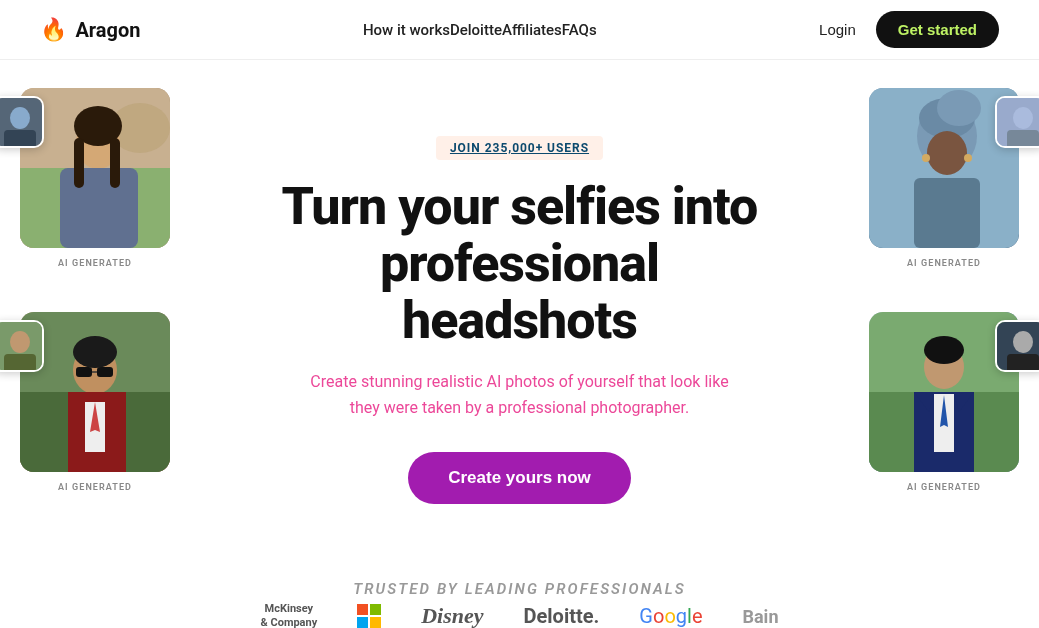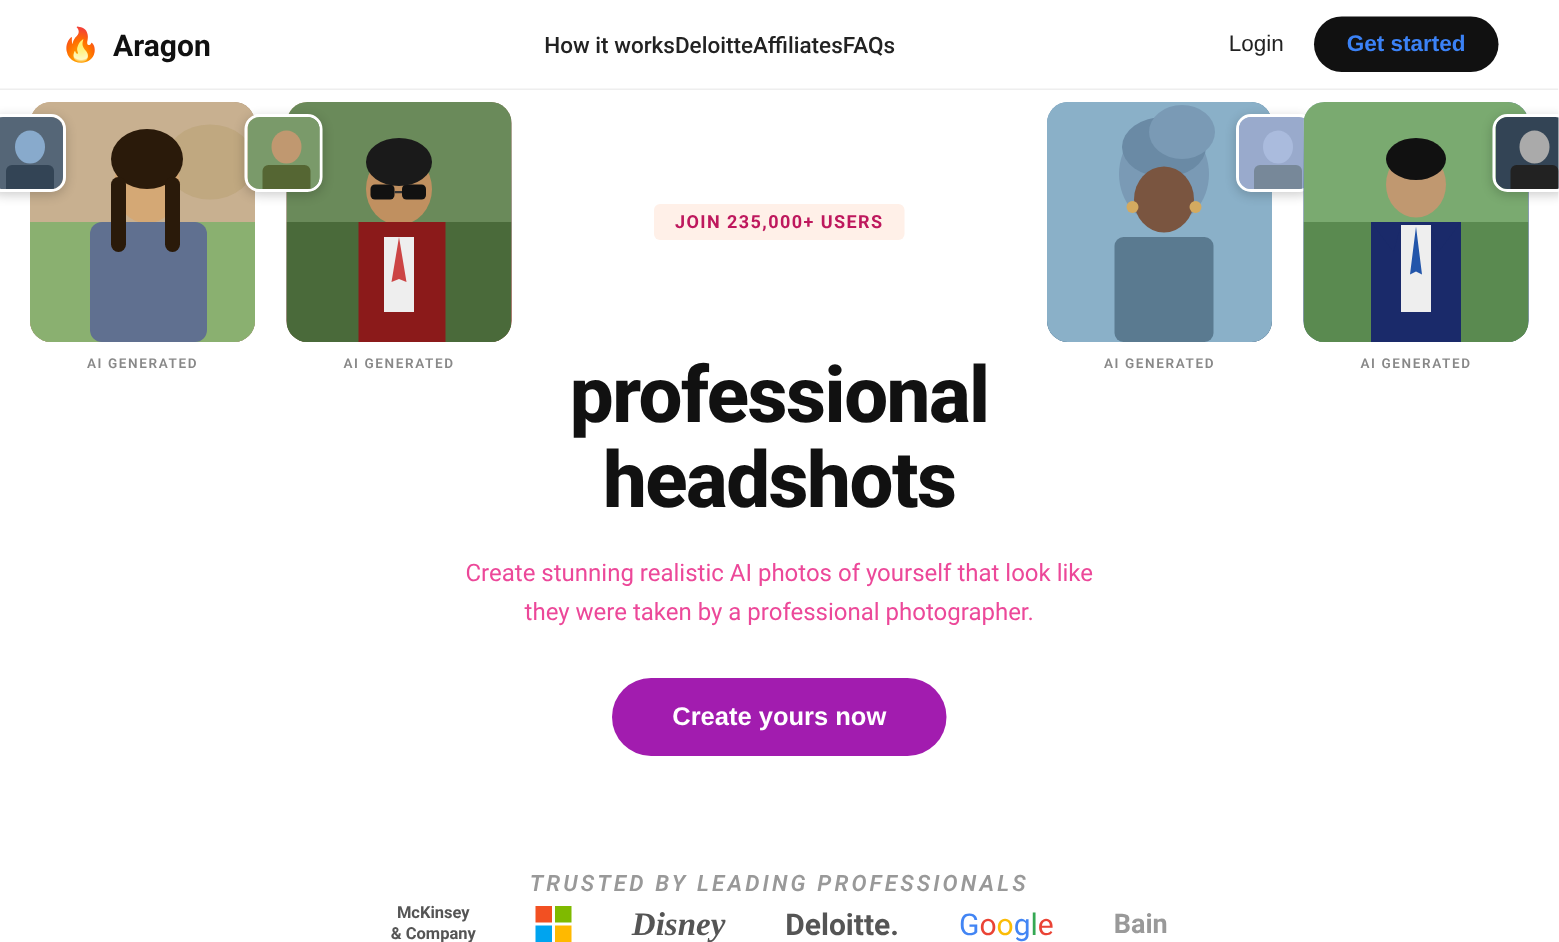--- a/index.html
+++ b/index.html
@@ -49,21 +49,21 @@
     .btn-login {
       background: none;
       border: none;
       font-size: 15px;
       font-weight: 500;
       color: #222;
       cursor: pointer;
     }
     .btn-get-started {
       background: #111;
-      color: #3b82f6;
+      color: #bef264;
       border: none;
       border-radius: 24px;
       padding: 10px 22px;
       font-size: 15px;
       font-weight: 600;
       cursor: pointer;
     }
 
     
     .hero {
@@ -77,27 +77,28 @@
 
     
     .hero-center {
       text-align: center;
       max-width: 520px;
       z-index: 2;
     }
     .join-badge {
       display: inline-block;
       background: #fff0e8;
-      color: #be185d;
+      color: #0c4a6e;
       font-size: 12px;
       font-weight: 700;
       letter-spacing: 0.08em;
       padding: 5px 14px;
       border-radius: 4px;
       margin-bottom: 18px;
+      text-decoration: underline;
     }
     .hero-title {
       font-size: 52px;
       font-weight: 800;
       line-height: 1.1;
       color: #111;
       margin-bottom: 20px;
       letter-spacing: -1px;
     }
     .hero-subtitle {
@@ -116,24 +117,24 @@
       border-radius: 32px;
       padding: 16px 40px;
       font-size: 17px;
       font-weight: 700;
       cursor: pointer;
     }
 
     
     .hero-left, .hero-right {
       position: absolute;
-      top: 8px;
-      display: flex;
-      flex-direction: row;
-      gap: 21px;
+      top: 28px;
+      display: flex;
+      flex-direction: column;
+      gap: 44px;
     }
     .hero-left { left: 20px; }
     .hero-right { right: 20px; }
 
     .photo-group {
       position: relative;
       text-align: center;
     }
     .photo-group-label {
       font-size: 9px;
@@ -309,21 +310,21 @@
           </svg>
         </div>
       </div>
       <div class="photo-group-label">AI GENERATED</div>
     </div>
   </div>
 
   <div class="hero-center">
     <div class="join-badge">JOIN 235,000+ USERS</div>
     <h1 class="hero-title">
-      <br>
+      <span>Turn your selfies into</span><br>
       <span>professional headshots</span>
     </h1>
     <p class="hero-subtitle">Create stunning realistic AI photos of yourself that look like they were taken by a professional photographer.</p>
     <button class="btn-cta">Create yours now</button>
   </div>
 
   <div class="hero-right">
 
     <div class="photo-group">
       <div style="position:relative; display:inline-block;">

